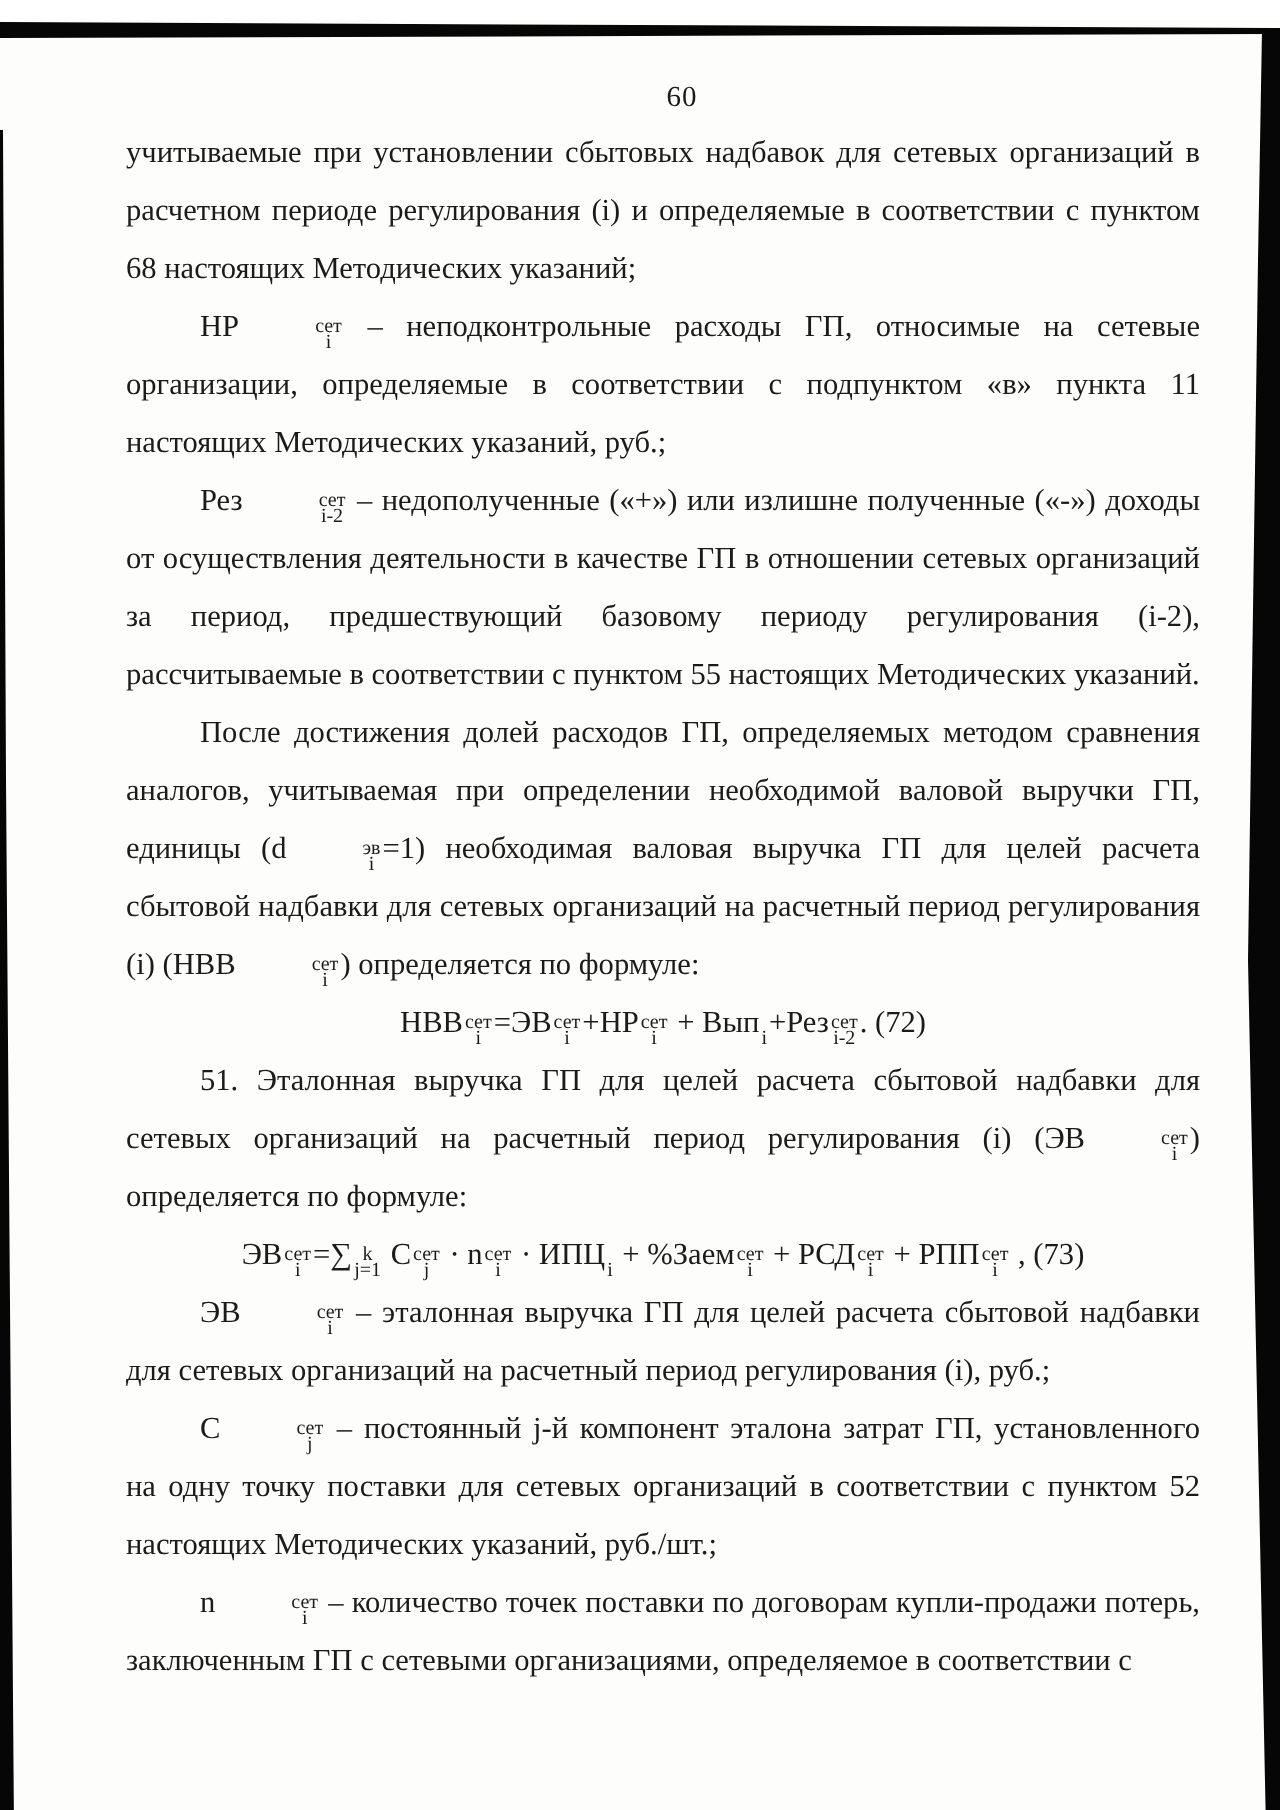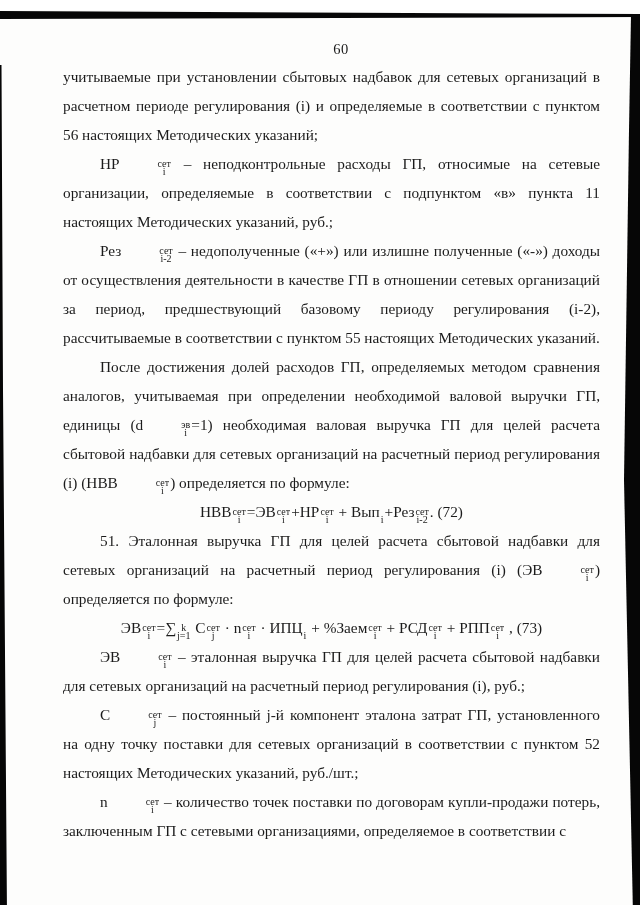--- a/index.html
+++ b/index.html
@@ -67,21 +67,21 @@
   <svg class="artifacts" viewBox="0 0 640 905" xmlns="http://www.w3.org/2000/svg" aria-hidden="true">
     <polygon points="0,1 640,4 640,7 0,9"></polygon>
     <polygon points="631,5 640,5 640,905 633,905 624,470 629,120"></polygon>
     <polygon points="140,903 420,900 640,896 640,905 140,905"></polygon>
     <polygon points="0,55 1.5,55 3,380 7,905 0,905"></polygon>
   </svg>
 
   <div class="page-number">60</div>
 
   <div class="body-text">
-      <div class="para">учитываемые при установлении сбытовых надбавок для сетевых организаций в расчетном периоде регулирования (i) и определяемые в соответствии с пунктом 56 настоящих Методических указаний;</div>
+      <div class="para">учитываемые при установлении сбытовых надбавок для сетевых организаций в расчетном периоде регулирования (i) и определяемые в соответствии с пунктом 68 настоящих Методических указаний;</div>
       <div class="para indent"><span>НР</span><span class="ss"><span>сет</span><span>i</span></span> – неподконтрольные расходы ГП, относимые на сетевые организации, определяемые в соответствии с подпунктом «в» пункта 11 настоящих Методических указаний, руб.;</div>
       <div class="para indent"><span>Рез</span><span class="ss"><span>сет</span><span>i-2</span></span> – недополученные («+») или излишне полученные («-») доходы от осуществления деятельности в качестве ГП в отношении сетевых организаций за период, предшествующий базовому периоду регулирования (i-2), рассчитываемые в соответствии с пунктом 55 настоящих Методических указаний.</div>
       <div class="para indent">После достижения долей расходов ГП, определяемых методом сравнения аналогов, учитываемая при определении необходимой валовой выручки ГП, единицы (<span>d</span><span class="ss"><span>эв</span><span>i</span></span>=1) необходимая валовая выручка ГП для целей расчета сбытовой надбавки для сетевых организаций на расчетный период регулирования (i) (<span>НВВ</span><span class="ss"><span>сет</span><span>i</span></span>) определяется по формуле:</div>
       <div class="formula"><span>НВВ</span><span class="ss"><span>сет</span><span>i</span></span>=<span>ЭВ</span><span class="ss"><span>сет</span><span>i</span></span>+<span>НР</span><span class="ss"><span>сет</span><span>i</span></span> + <span>Вып</span><span class="ss"><span>&nbsp;</span><span>i</span></span>+<span>Рез</span><span class="ss"><span>сет</span><span>i-2</span></span>. (72)</div>
       <div class="para indent">51. Эталонная выручка ГП для целей расчета сбытовой надбавки для сетевых организаций на расчетный период регулирования (i) (<span>ЭВ</span><span class="ss"><span>сет</span><span>i</span></span>) определяется по формуле:</div>
       <div class="formula"><span>ЭВ</span><span class="ss"><span>сет</span><span>i</span></span>=<span>∑</span><span class="ss"><span>k</span><span>j=1</span></span> <span>C</span><span class="ss"><span>сет</span><span>j</span></span> · <span>n</span><span class="ss"><span>сет</span><span>i</span></span> · <span>ИПЦ</span><span class="ss"><span>&nbsp;</span><span>i</span></span> + %<span>Заем</span><span class="ss"><span>сет</span><span>i</span></span> + <span>РСД</span><span class="ss"><span>сет</span><span>i</span></span> + <span>РПП</span><span class="ss"><span>сет</span><span>i</span></span> , (73)</div>
       <div class="para indent"><span>ЭВ</span><span class="ss"><span>сет</span><span>i</span></span> – эталонная выручка ГП для целей расчета сбытовой надбавки для сетевых организаций на расчетный период регулирования (i), руб.;</div>
       <div class="para indent"><span>C</span><span class="ss"><span>сет</span><span>j</span></span> – постоянный j-й компонент эталона затрат ГП, установленного на одну точку поставки для сетевых организаций в соответствии с пунктом 52 настоящих Методических указаний, руб./шт.;</div>
       <div class="para indent"><span>n</span><span class="ss"><span>сет</span><span>i</span></span> – количество точек поставки по договорам купли-продажи потерь, заключенным ГП с сетевыми организациями, определяемое в соответствии с</div>
     </div>

